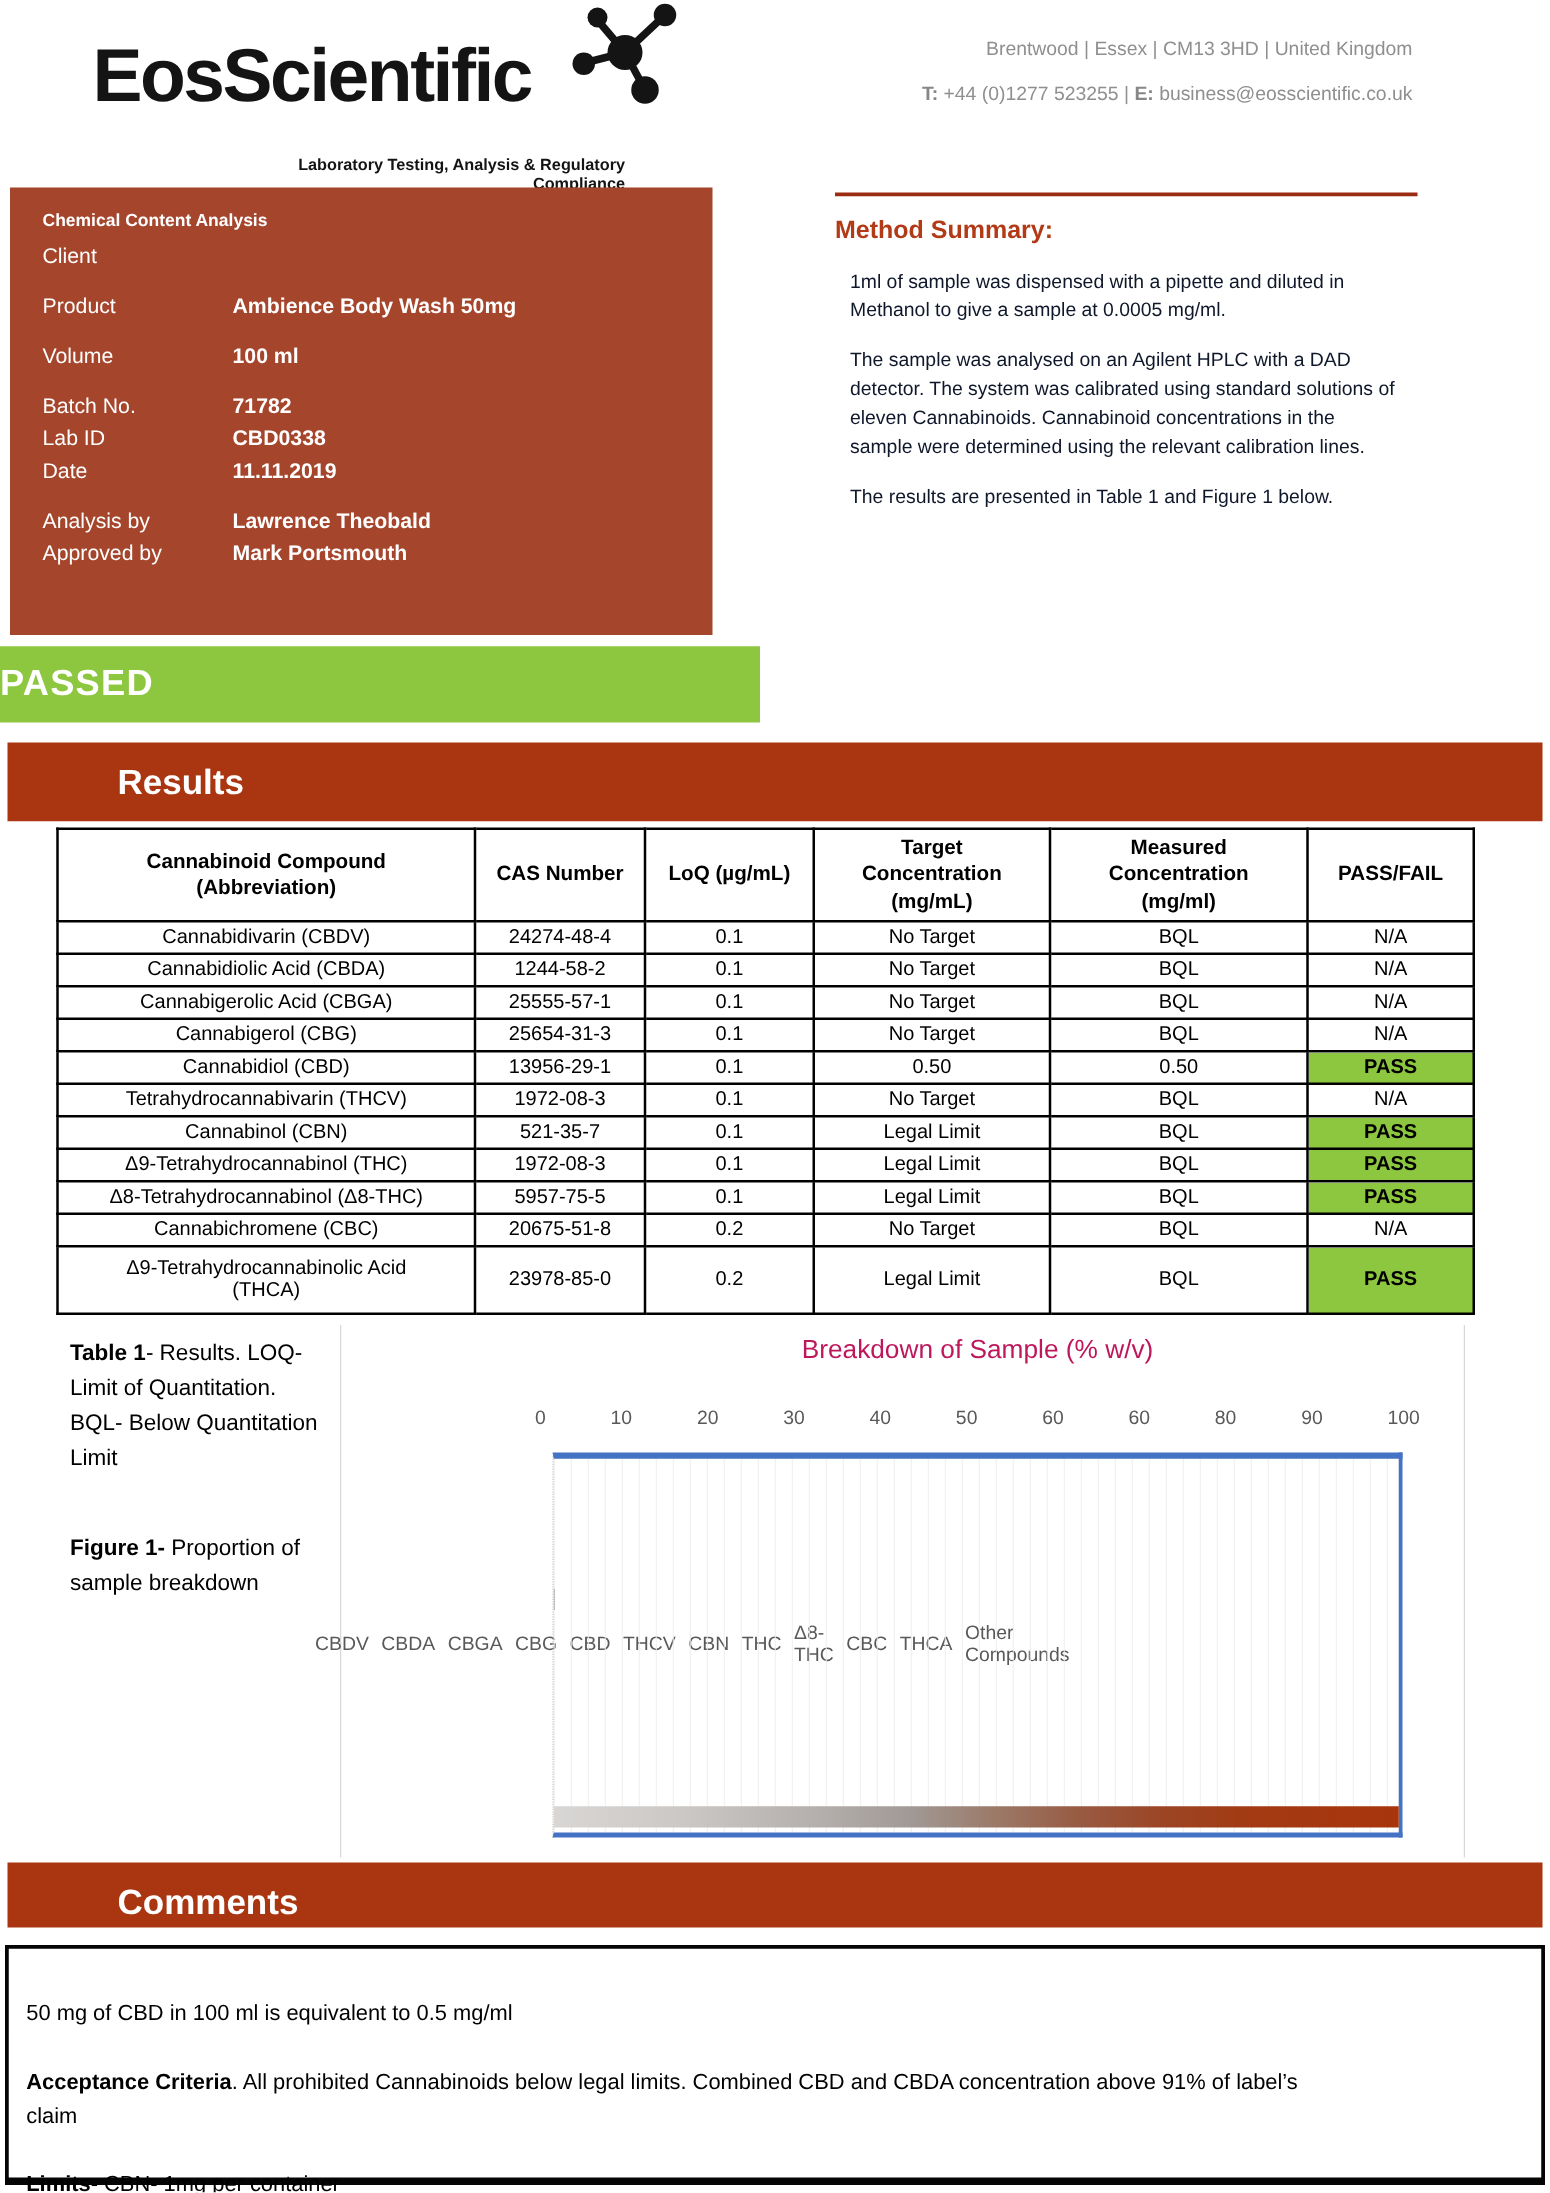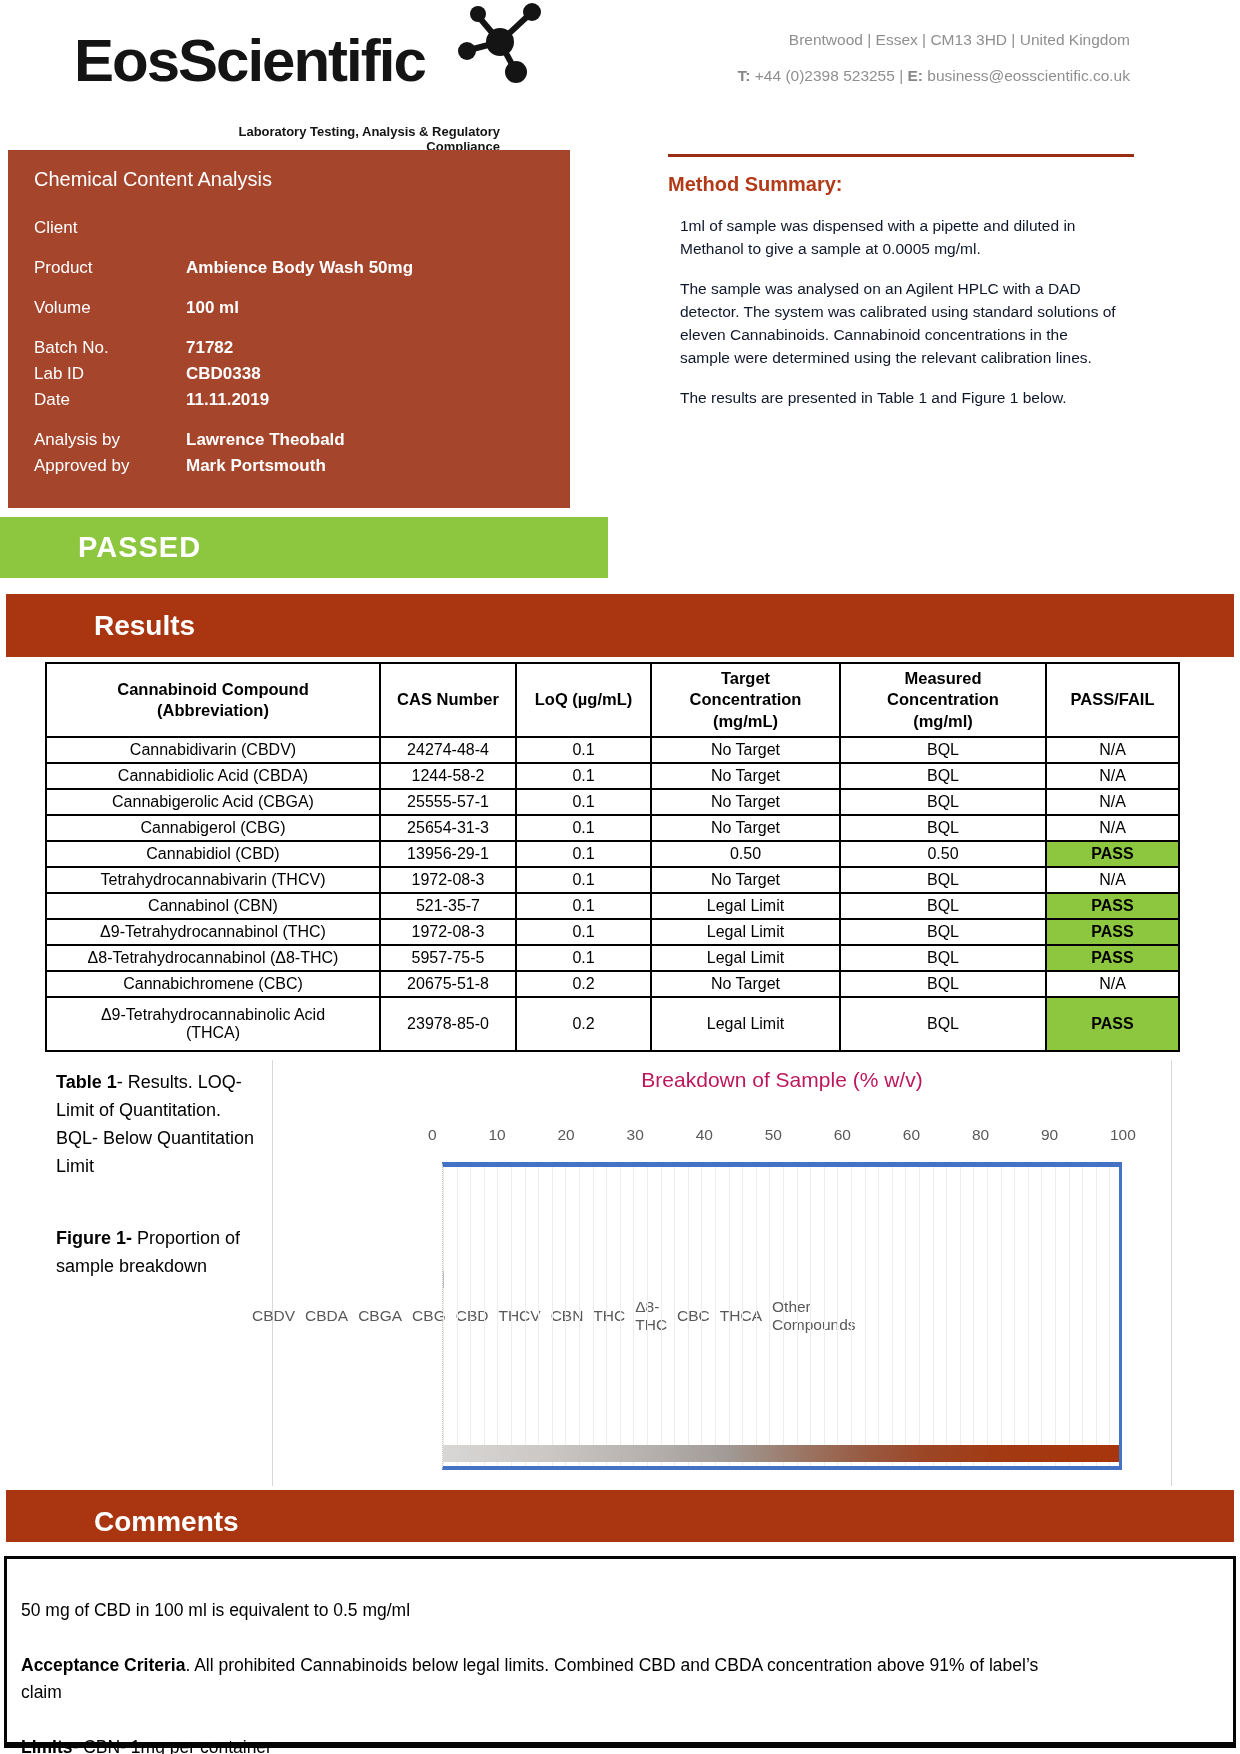--- a/index.html
+++ b/index.html
@@ -12,36 +12,36 @@
   .logo-tagline{position:absolute;left:170px;top:100px;width:330px;text-align:right;
                 font-size:13px;font-weight:bold;color:#141414;margin-top:24px;}
   .molecule{position:absolute;left:452px;top:0px;}
   .contact{position:absolute;right:110px;top:22px;text-align:right;font-size:15.5px;
            color:#8F8F8F;line-height:36px;}
   .contact b{font-weight:bold;color:#878787;}
 
   
   .info-box{position:absolute;left:8px;top:150px;width:562px;height:358px;box-sizing:border-box;
             background:var(--brick-red,#A5452C);color:#fff;padding:18px 26px;}
-  .info-title{font-size:20px;font-weight:normal;margin-bottom:24px;}
+  .info-title{font-size:14px;font-weight:bold;margin-bottom:8px;}
   .info-row{display:flex;font-size:17px;line-height:26px;margin-bottom:14px;}
   .info-row:nth-of-type(4),.info-row:nth-of-type(5),.info-row:nth-of-type(7){margin-bottom:0;}
   .info-label{width:152px;flex-shrink:0;}
   .info-value{font-weight:bold;}
 
   
   .method{position:absolute;left:668px;top:154px;width:466px;}
   .method-rule{border:0;border-top:3px solid #992C12;margin:0 0 16px;}
   .method-title{font-size:20px;font-weight:bold;color:#B23A17;margin:0 0 18px;}
   .method p{font-size:15.5px;color:#0f172a;line-height:23px;margin:0 12px 17px;}
 
   
   .passed{position:absolute;left:0;top:517px;width:608px;height:61px;box-sizing:border-box;
           background:var(--green,#8DC63F);color:#fff;font-size:29px;font-weight:bold;
-          letter-spacing:1px;line-height:61px;padding-left:78px;}
+          letter-spacing:1px;line-height:61px;}
   .section-bar{position:absolute;left:6px;width:1228px;height:63px;box-sizing:border-box;
                background:var(--dark-red,#A93610);color:#fff;font-size:28px;font-weight:bold;
                line-height:63px;padding-left:88px;}
   .results-bar{top:594px;}
   .comments-bar{top:1490px;height:52px;line-height:64px;}
 
   
   .results-table{position:absolute;left:45px;top:662px;width:1133px;border-collapse:collapse;
                  table-layout:fixed;text-align:center;font-size:16px;}
   .results-table th,.results-table td{border:2px solid #000;white-space:pre-line;
@@ -102,21 +102,21 @@
       <circle cx="26" cy="14" r="8" stroke="none"></circle>
       <circle cx="80" cy="12" r="9" stroke="none"></circle>
       <circle cx="15" cy="51" r="9" stroke="none"></circle>
       <circle cx="64" cy="72" r="11" stroke="none"></circle>
     </g>
   </svg>
   <div class="logo-tagline">Laboratory Testing, Analysis &amp; Regulatory Compliance</div>
 
   <div class="contact">
     <div>Brentwood | Essex | CM13 3HD | United Kingdom</div>
-    <div><b>T:</b><span> +44 (0)2398 523255 | </span><b>E:</b><span> business@eosscientific.co.uk</span></div>
+    <div><b>T:</b><span> +44 (0)1277 523255 | </span><b>E:</b><span> business@eosscientific.co.uk</span></div>
   </div>
 
   <div class="info-box">
     <div class="info-title">Chemical Content Analysis</div>
     <div>
 
     <div class="info-row">
           <span class="info-label">Client</span>
           <span class="info-value"></span>
         </div>

